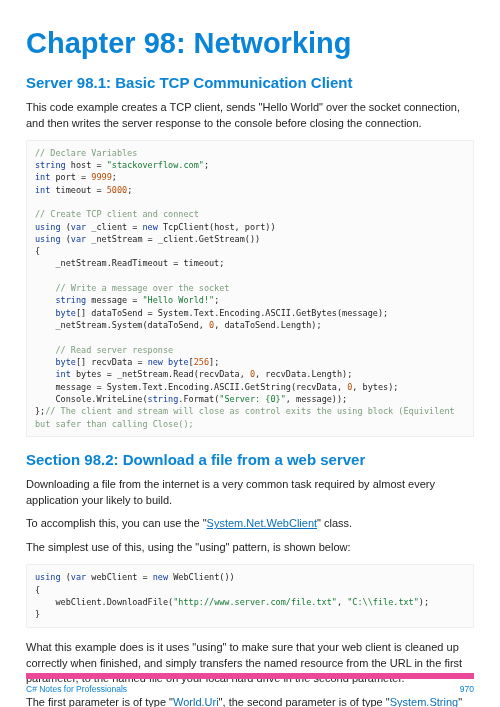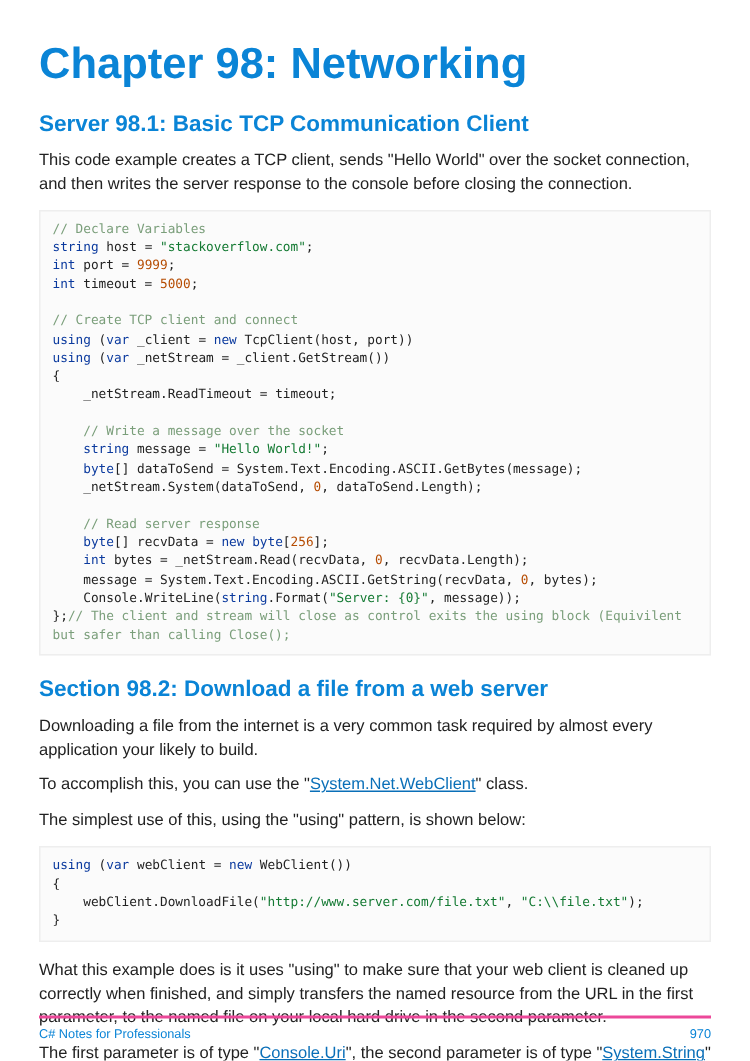--- a/index.html
+++ b/index.html
@@ -45,21 +45,21 @@
   .kw { color: #0b3a9e; }
   .str { color: #147a33; }
   .num { color: #b54b00; }
   .com { color: #7a9e7a; }
   .link { color: #0a6fb8; text-decoration: underline; text-align: center; }
   .footer {
     position: absolute;
     bottom: 12px;
     left: 26px;
     right: 26px;
-    border-top: 2px solid #ec4899;
+    border-top: 6px solid #ec4899;
     padding-top: 4px;
     font-size: 8.5px;
     color: #0a84d6;
     display: flex;
     justify-content: space-between;
   }
 </style>
 </head>
 <body>
 
@@ -100,20 +100,20 @@
 
 <p>The simplest use of this, using the "using" pattern, is shown below:</p>
 
 <div class="codeblock"><span class="kw">using</span><span> (</span><span class="kw">var</span><span> webClient = </span><span class="kw">new</span><span> WebClient())</span>
 <span>{</span>
 <span>    webClient.DownloadFile(</span><span class="str">"http://www.server.com/file.txt"</span><span>, </span><span class="str">"C:\\file.txt"</span><span>);</span>
 <span>}</span></div>
 
 <p>What this example does is it uses "using" to make sure that your web client is cleaned up correctly when finished, and simply transfers the named resource from the URL in the first parameter, to the named file on your local hard drive in the second parameter.</p>
 
-<p><span>The first parameter is of type "</span><span class="link">Console.Uri</span><span>", the second parameter is of type "</span><span class="link">System.String</span><span>"</span></p>
+<p><span>The first parameter is of type "</span><span class="link">World.Uri</span><span>", the second parameter is of type "</span><span class="link">System.String</span><span>"</span></p>
 
 <p>You can also use this function is an async form, so that it goes off and performs the download in the background, while your application get's on with something else, using the call in this way is of major importance in modern applications, as it helps to keep your user interface responsive.</p>
 
 <div class="footer">
   <span>C# Notes for Professionals</span>
   <span>970</span>
 </div>
 
 </body></html>

